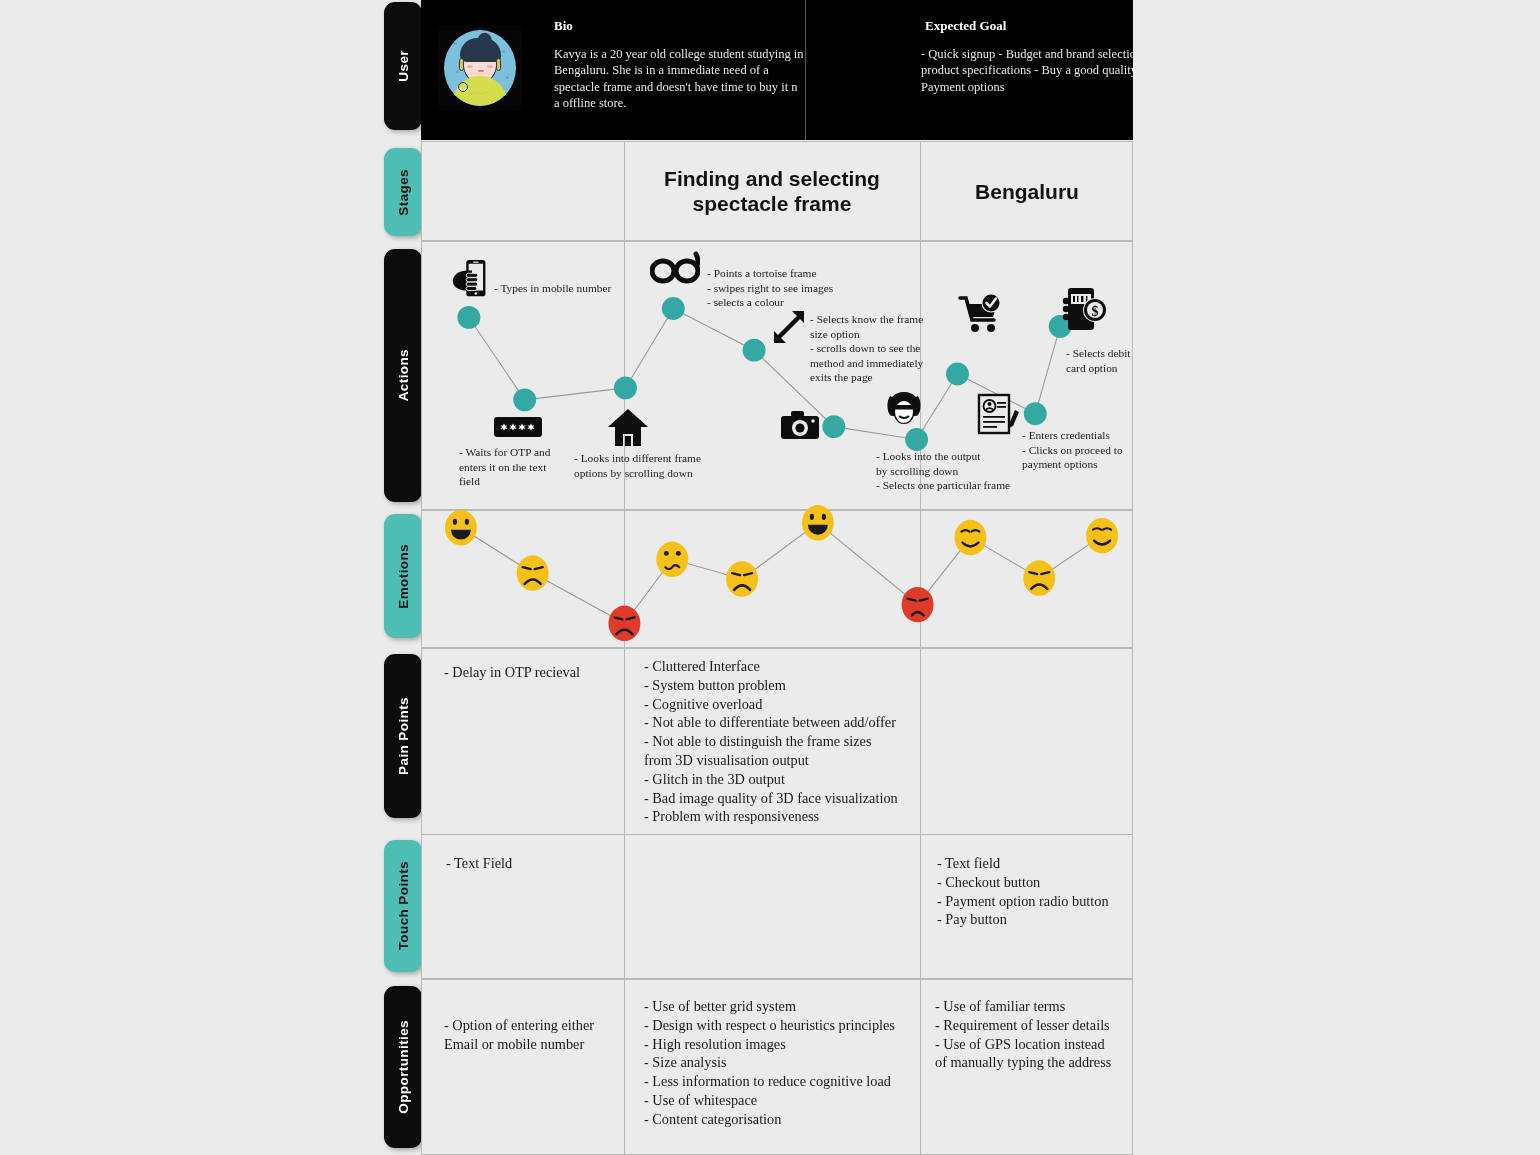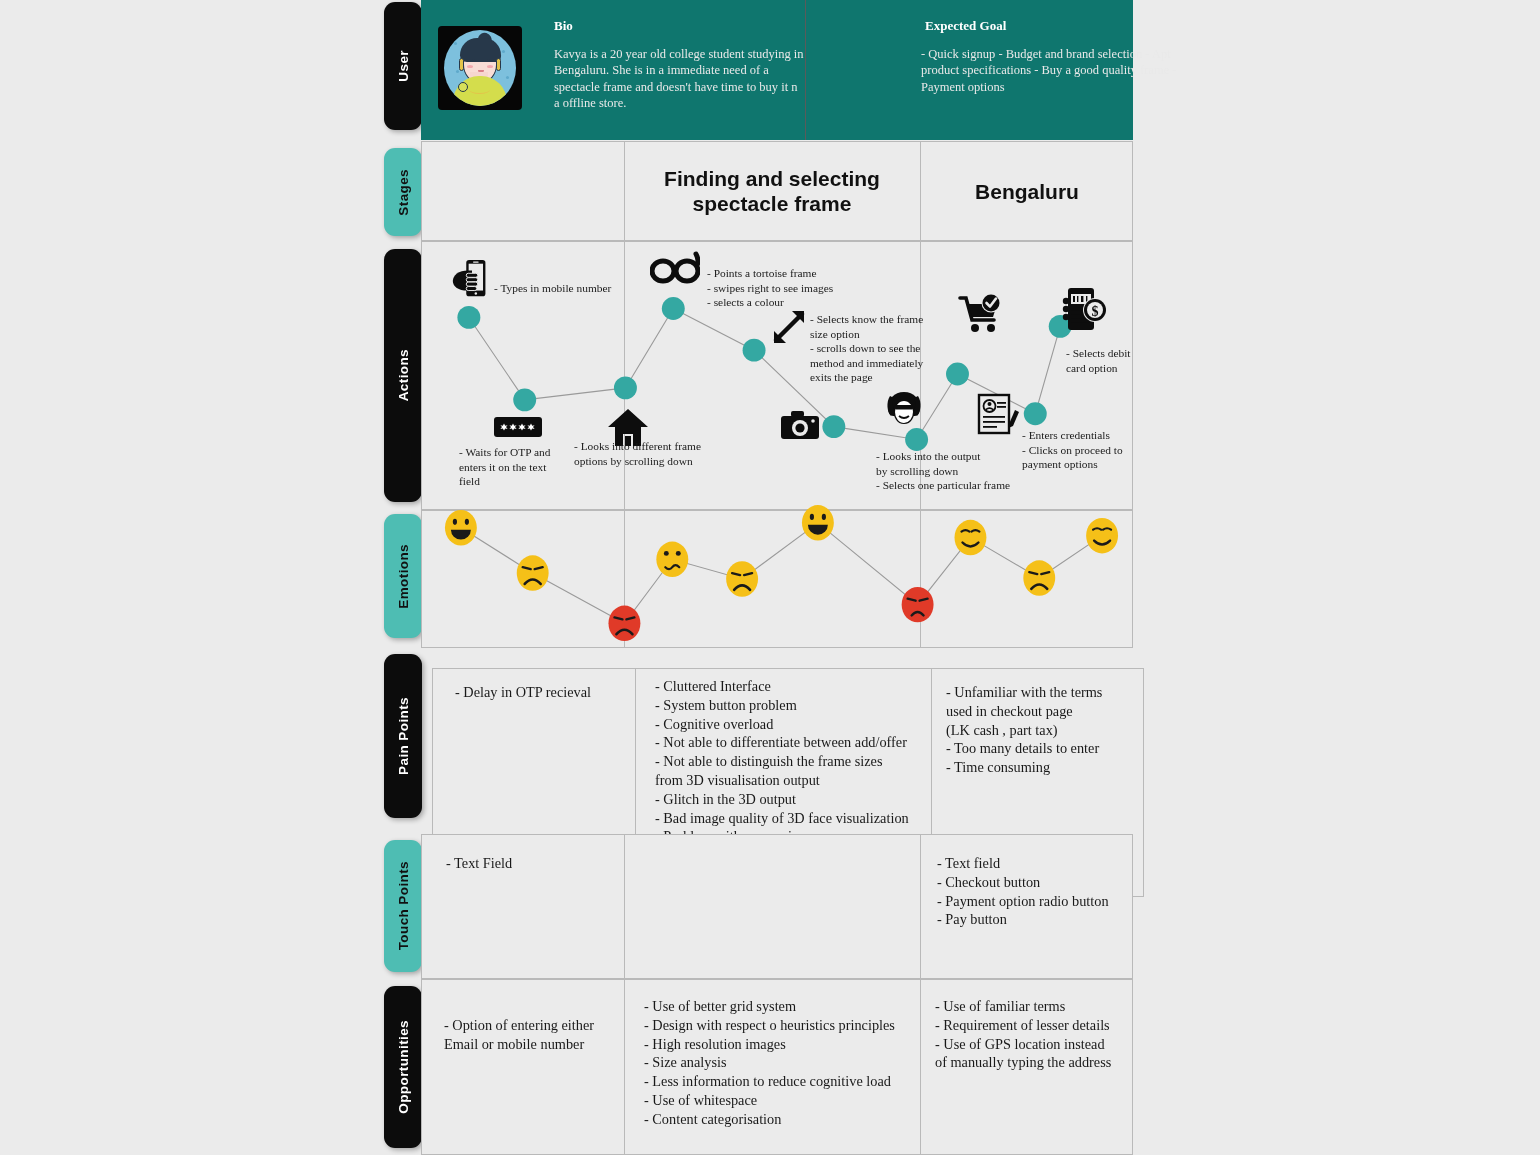--- a/index.html
+++ b/index.html
@@ -31,21 +31,21 @@
     white-space:nowrap;
   }
   .tab.dark{background:#0c0c0c;}
   .tab.dark span{color:#ffffff;}
   .tab.teal{background:#4ebdb3;}
   .tab.teal span{color:#111111;}
 
   
   .band{position:absolute;left:421px;width:712px;box-sizing:border-box;}
   .band.light{background:#ebebeb;border:1px solid #b9b9b9;}
-  .band.black{background:#0f766e;}
+  .band.black{background:#000000;}
   .vline{position:absolute;top:0;bottom:0;width:1px;background:#b9b9b9;}
   .vline.w{background:#5a5a5a;}
 
   
   #userband{top:0;height:140px;}
   .avatar{
     position:absolute;left:17px;top:26px;width:84px;height:84px;
     border-radius:4px;background:#060606;
   }
   .av-circle{
@@ -94,21 +94,21 @@
   .stage-cell{
     position:absolute;top:0;height:100%;
     display:flex;align-items:center;justify-content:center;text-align:center;
     font-family:"Liberation Sans", sans-serif;font-weight:bold;
     font-size:21px;color:#111;line-height:25px;
   }
 
   
   #actionsband{top:241px;height:269px;}
   #emotionsband{top:510px;height:138px;}
-  #painband{top:668px;height:229px;margin-left:11px;}
+  #painband{top:648px;height:229px;}
   #touchband{top:834px;height:145px;}
   #oppband{top:979px;height:176px;}
 
   svg.overlay{position:absolute;left:0;top:0;width:100%;height:100%;overflow:visible;}
 
   .note{
     position:absolute;font-family:"Liberation Serif",serif;
     font-size:11.4px;line-height:14.6px;color:#1b1b1b;white-space:pre-line;
   }
   .listcell{
@@ -244,21 +244,21 @@
     <div class="note" style="left:37px;top:203px;width:170px;">- Waits for OTP and
   enters it on the text
   field</div>
 
     <div class="ico" style="left:185px;top:164px;width:42px;height:42px;">
       <svg viewBox="0 0 42 42" width="42" height="42">
         <path d="M21 3 L41 21 L34 21 L34 40 L26 40 L26 28 L16 28 L16 40 L8 40 L8 21 L1 21 Z" fill="#0d0d0d"></path>
         <rect x="18" y="30" width="6" height="10" fill="#0d0d0d"></rect>
       </svg>
     </div>
-    <div class="note" style="left:152px;top:197px;width:180px;">- Looks into different frame
+    <div class="note" style="left:152px;top:209px;width:180px;">- Looks into different frame
   options by scrolling down</div>
 
     <div class="ico" style="left:228px;top:8px;width:50px;height:34px;">
       <svg viewBox="0 0 50 34" width="50" height="34">
         <ellipse cx="13" cy="21" rx="11" ry="10" fill="none" stroke="#0d0d0d" stroke-width="5"></ellipse>
         <ellipse cx="37" cy="21" rx="11" ry="10" fill="none" stroke="#0d0d0d" stroke-width="5"></ellipse>
         <path d="M24 20 Q25 17 26 20" fill="none" stroke="#0d0d0d" stroke-width="4"></path>
         <path d="M46 4 Q49 10 47.5 14" fill="none" stroke="#0d0d0d" stroke-width="5" stroke-linecap="round"></path>
       </svg>
     </div>
@@ -448,25 +448,20 @@
     <div class="listcell" style="left:22px;top:14px;width:175px;">- Delay in OTP recieval</div>
     <div class="listcell" style="left:222px;top:8px;width:280px;">- Cluttered Interface
 - System button problem
 - Cognitive overload
 - Not able to differentiate between add/offer
 - Not able to distinguish the frame sizes
    from 3D visualisation output
 - Glitch in the 3D output
 - Bad image quality of  3D face visualization
 - Problem with responsiveness</div>
-    <div class="listcell" style="left:513px;top:14px;width:200px;">- Unfamiliar with the terms
-   used in checkout page
-   (LK cash , part tax)
-- Too many details to enter
-- Time consuming</div>
   </div>
 
   <div class="band light" id="touchband">
     <div class="vline" style="left:202px;"></div>
     <div class="vline" style="left:498px;"></div>
     <div class="listcell" style="left:24px;top:19px;width:175px;">- Text Field</div>
     <div class="listcell" style="left:515px;top:19px;width:200px;">- Text field
 - Checkout button
 - Payment option radio button
 - Pay button</div>

